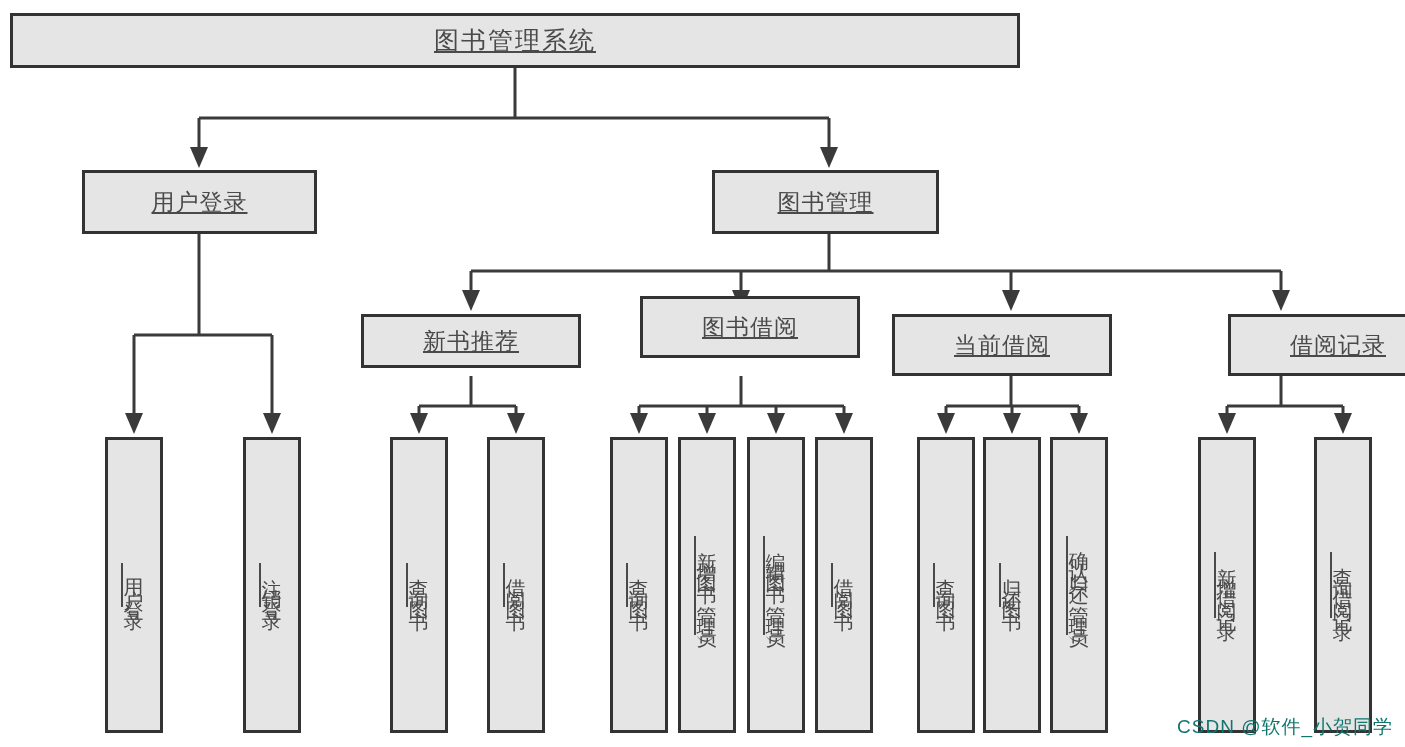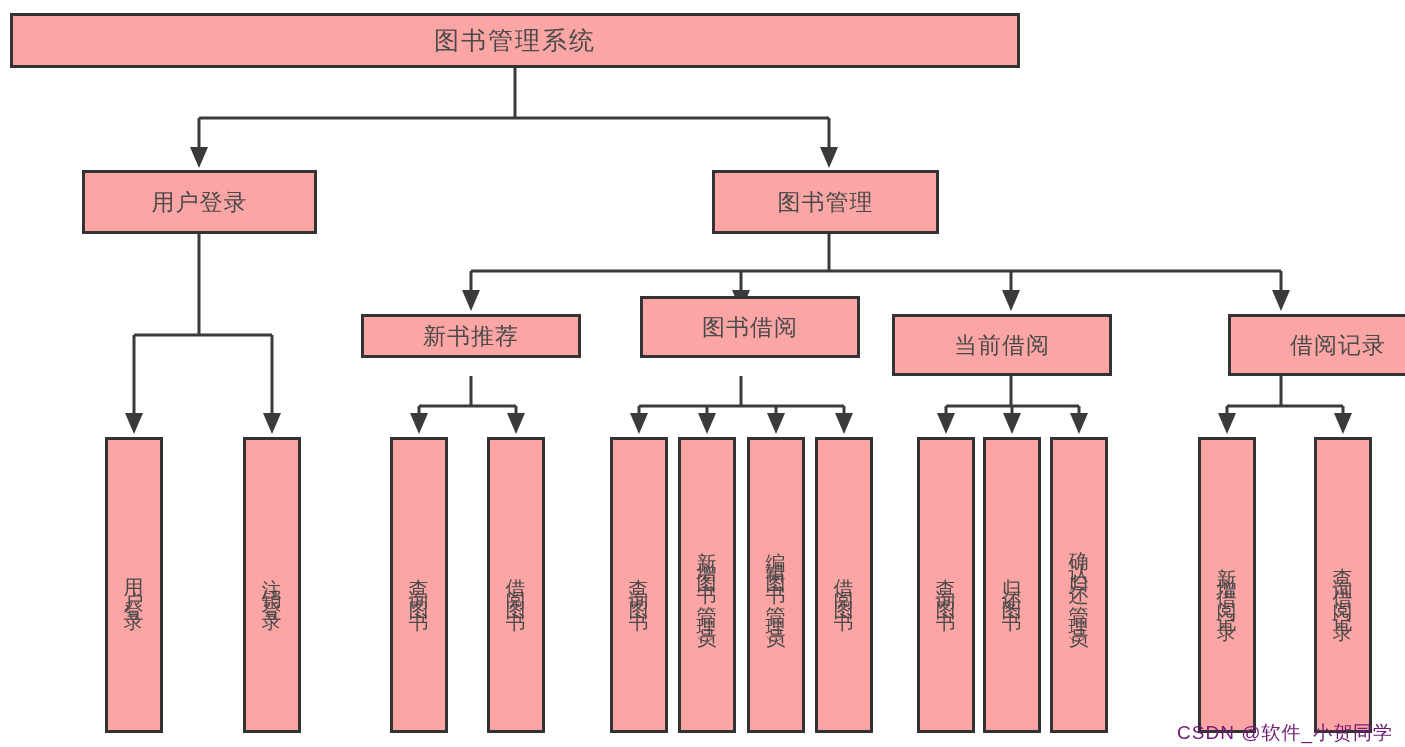--- a/index.html
+++ b/index.html
@@ -2,33 +2,33 @@
 <html><head>
 <meta charset="utf-8">
 <style>
   html,body { margin:0; padding:0; background:#ffffff; }
   .canvas {
     position:relative; width:1405px; height:747px; background:#ffffff;
     font-family:"Liberation Sans","DejaVu Sans",sans-serif; overflow:hidden;
   }
   .wires { position:absolute; left:0; top:0; z-index:1; pointer-events:none; }
   .box {
-    position:absolute; box-sizing:border-box; background:#fca5a5;
+    position:absolute; box-sizing:border-box; background:#e5e5e5;
     border:3px solid #333333; color:#4a4a4a; z-index:2;
-    display:flex; align-items:center; justify-content:center; text-align:left;
+    display:flex; align-items:center; justify-content:center; text-align:left;text-decoration:underline;
   }
   .root-box  { font-size:25px; letter-spacing:2px; }
   .h-box     { font-size:23px; letter-spacing:1px; }
   .v-box span {
     writing-mode:vertical-rl; font-size:20px; letter-spacing:11px;
     white-space:nowrap; line-height:1;
   }
   .watermark {
-    position:absolute; right:12px; bottom:1px; z-index:5;
-    font-size:19px; color:#701a75; letter-spacing:1px; white-space:nowrap;
+    position:absolute; right:12px; bottom:7px; z-index:5;
+    font-size:19px; color:#0f766e; letter-spacing:1px; white-space:nowrap;
   }
 </style>
 </head>
 <body>
 
 <div class="canvas">
 
   <svg class="wires" width="1405" height="747">
     <path d="M515,68 V118 M199,118 H829 M199,118 V147 M829,118 V147
              M199,234 V335 M134,335 H272 M134,335 V416 M272,335 V416
@@ -65,21 +65,21 @@
     <span>图书管理系统</span>
   </div>
 
   <div class="box h-box" style="left:82px; top:170px; width:235px; height:64px;">
     <span>用户登录</span>
   </div>
   <div class="box h-box" style="left:712px; top:170px; width:227px; height:64px;">
     <span>图书管理</span>
   </div>
 
-  <div class="box h-box" style="left:361px; top:314px; width:220px; height:44px;">
+  <div class="box h-box" style="left:361px; top:314px; width:220px; height:54px;">
     <span>新书推荐</span>
   </div>
   <div class="box h-box" style="left:631px; top:296px; width:220px; height:62px;margin-left:9px;">
     <span>图书借阅</span>
   </div>
   <div class="box h-box" style="left:892px; top:314px; width:220px; height:62px;">
     <span>当前借阅</span>
   </div>
   <div class="box h-box" style="left:1228px; top:314px; width:220px; height:62px;">
     <span>借阅记录</span>

